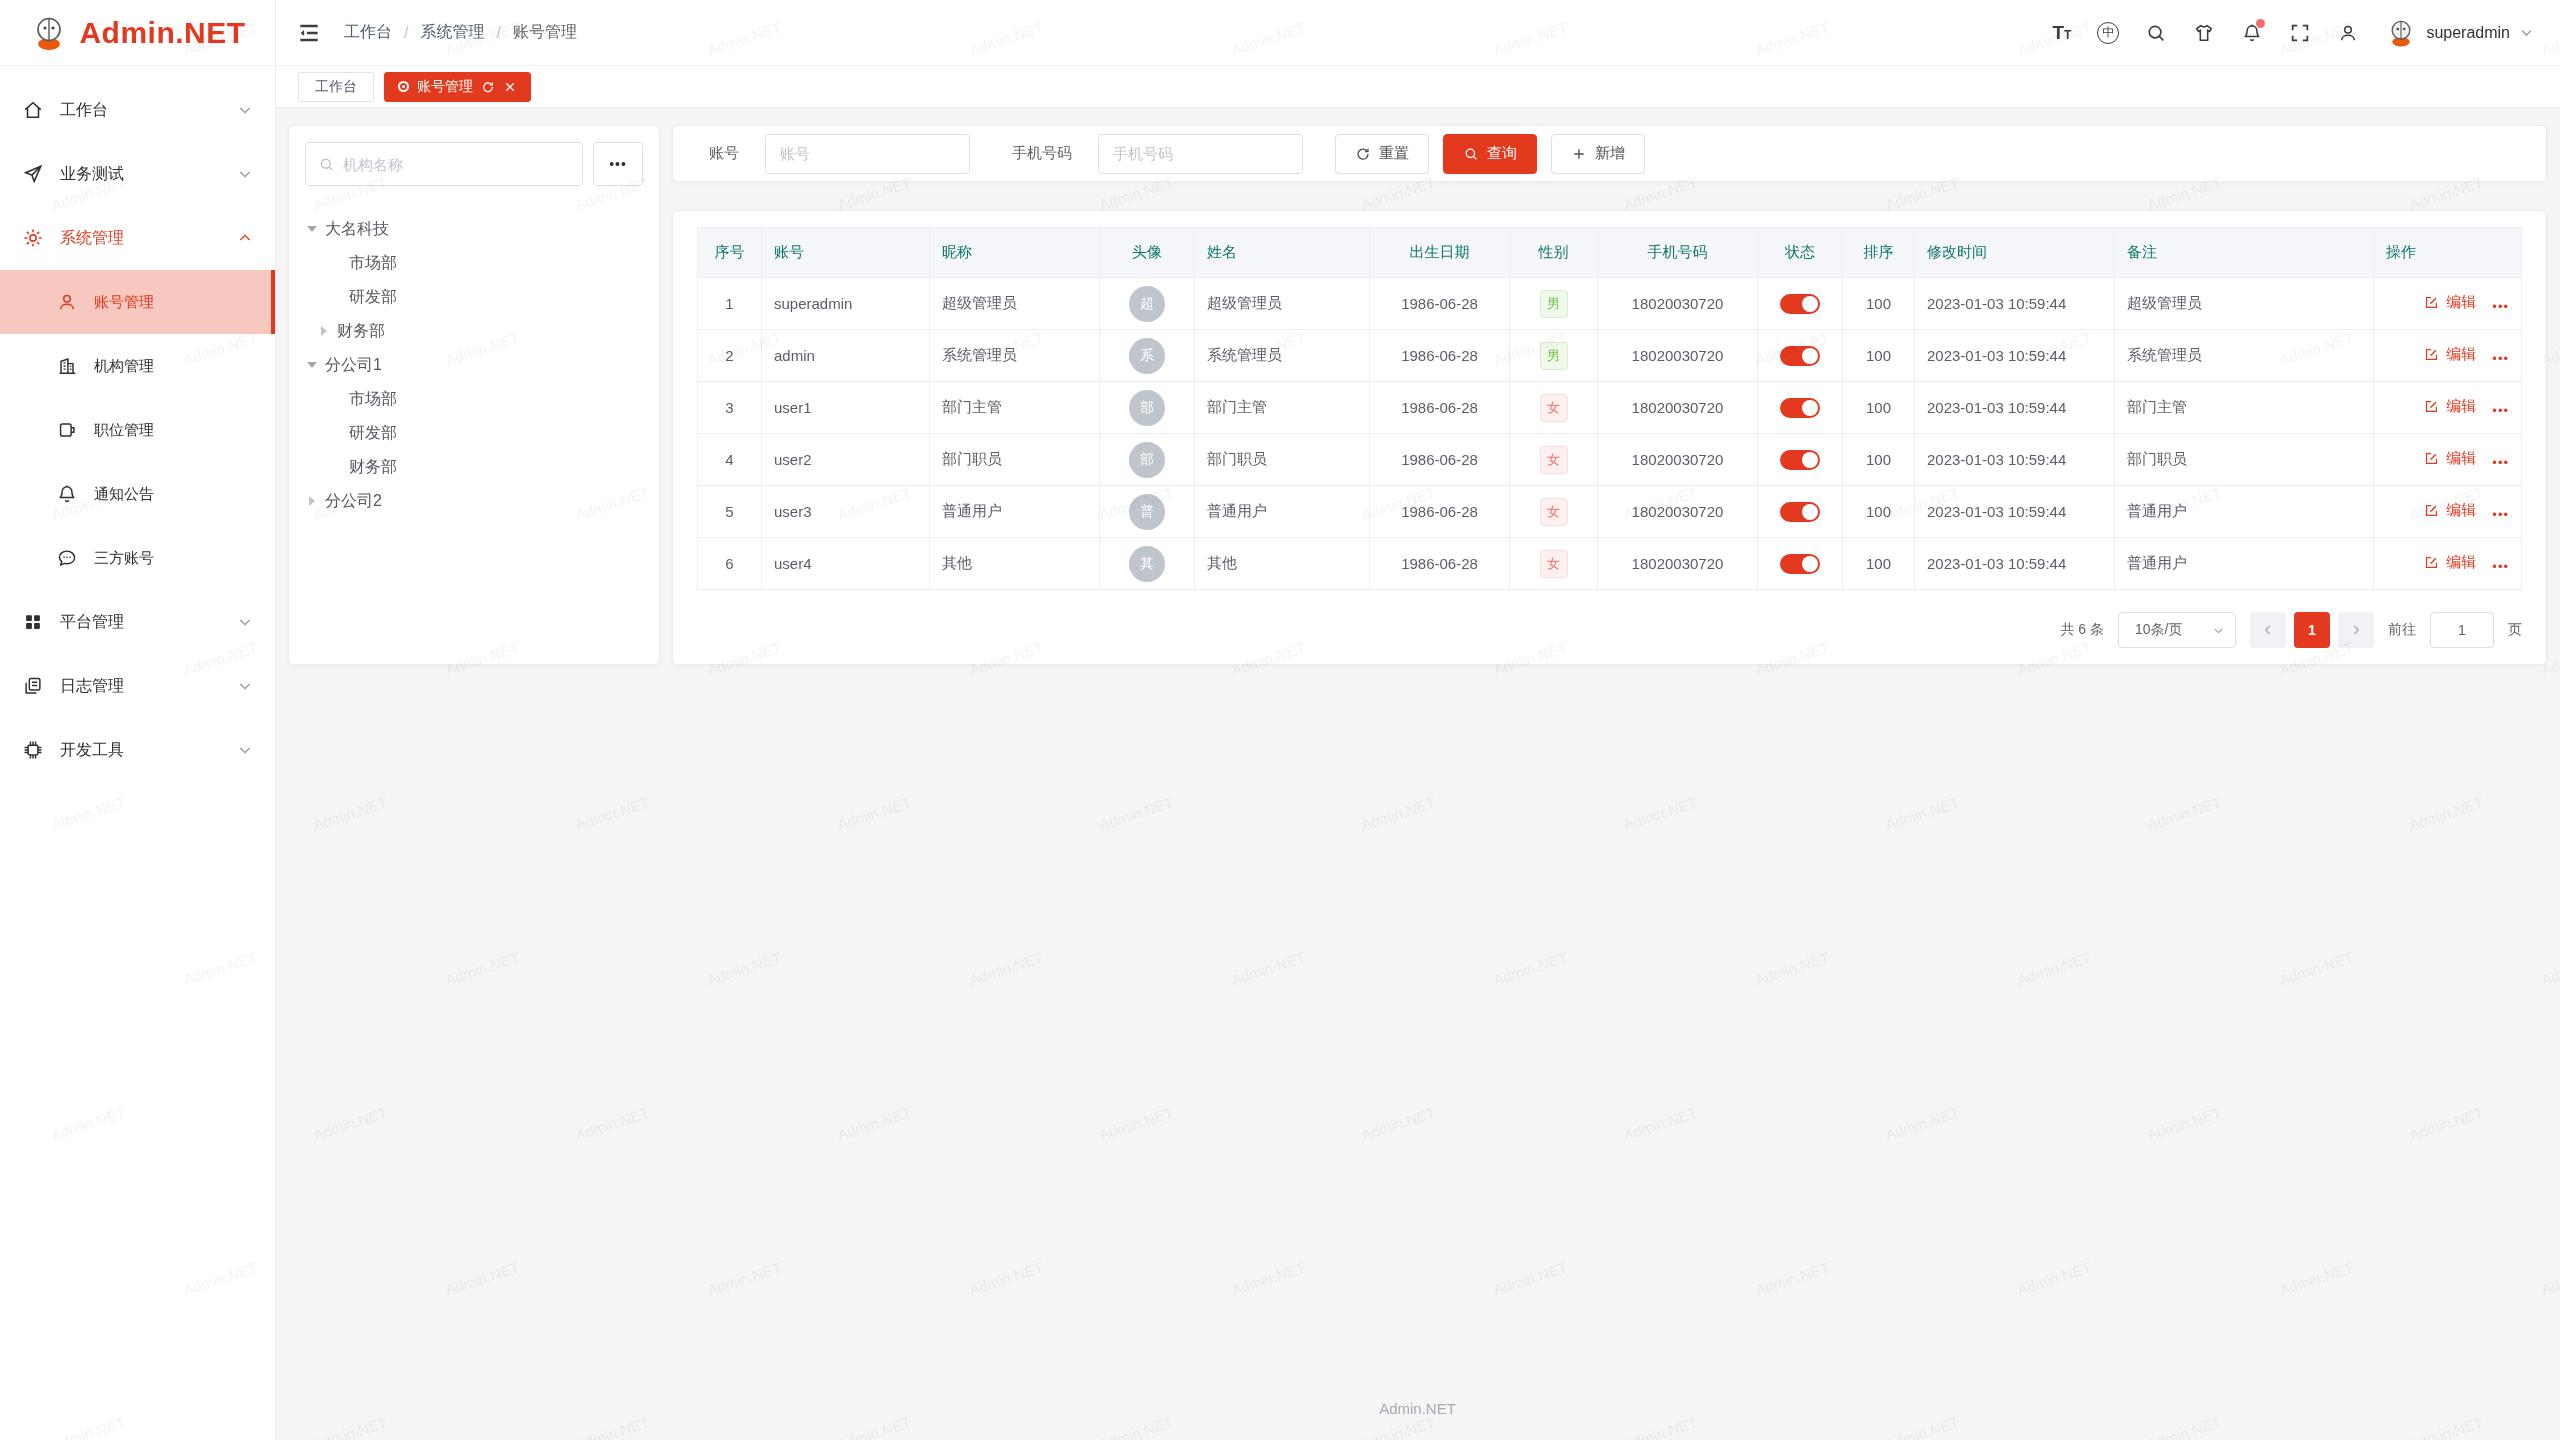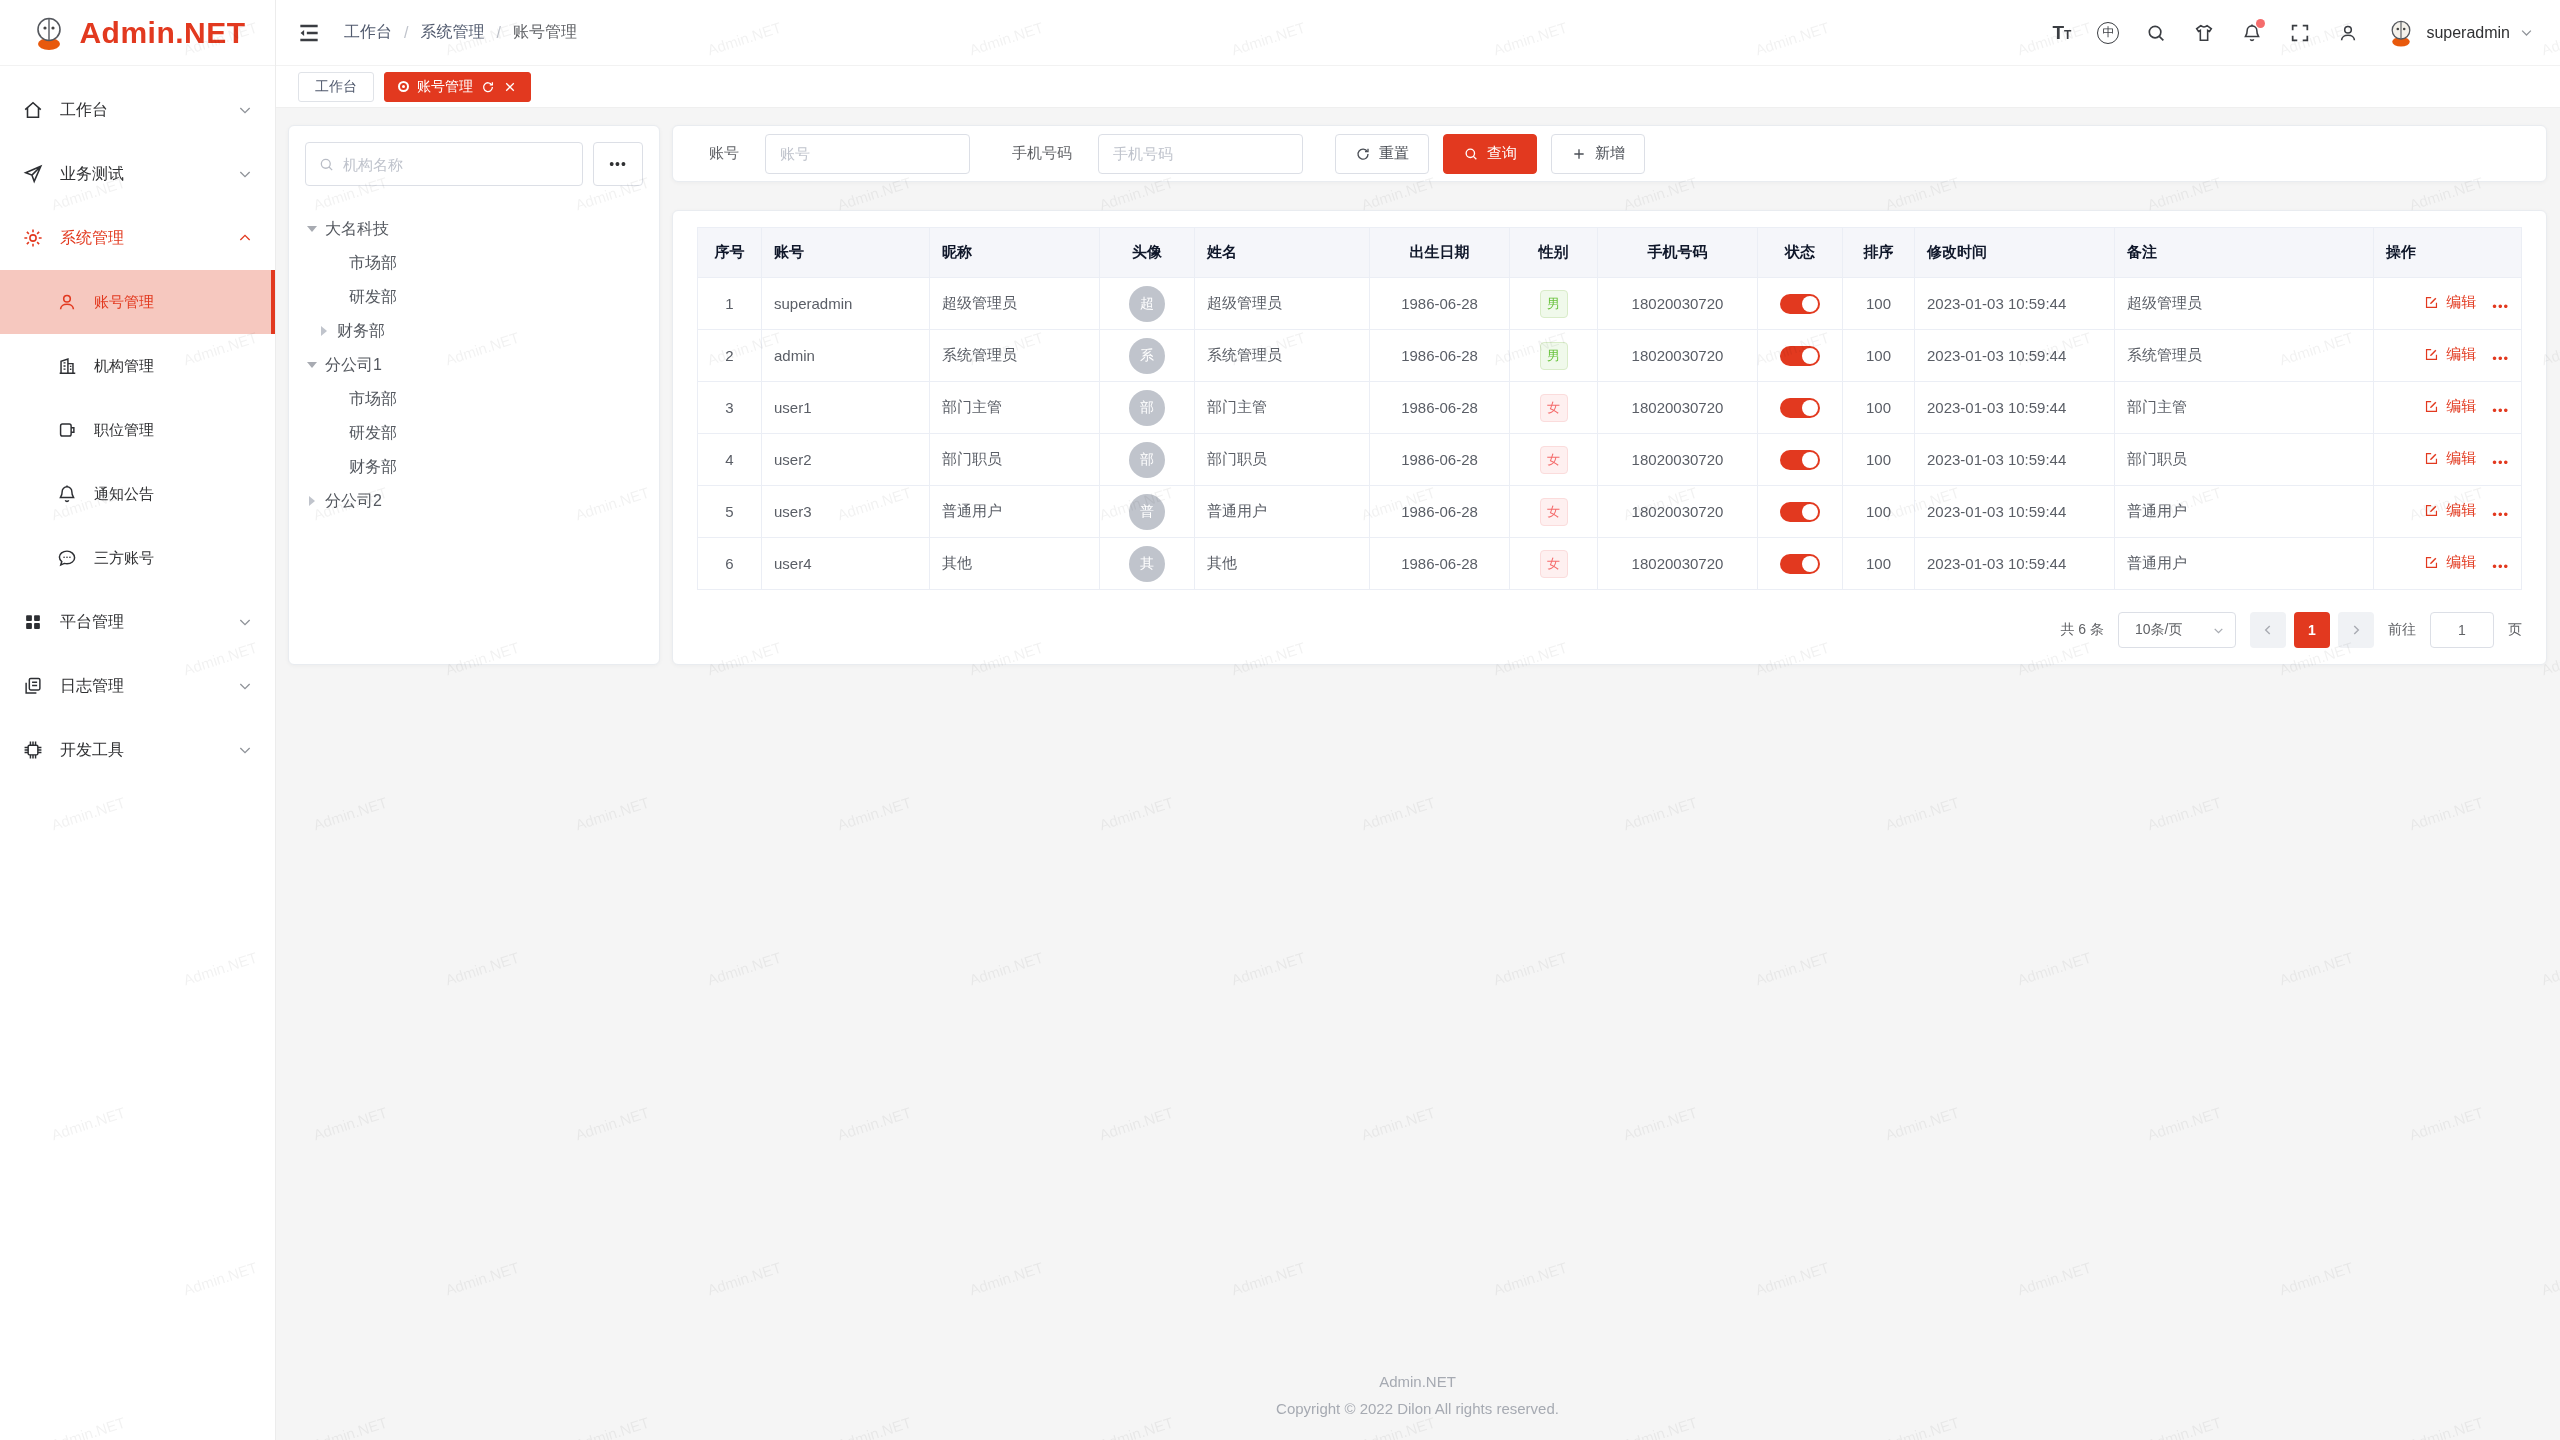--- a/index.html
+++ b/index.html
@@ -78,21 +78,21 @@
   .f-input { width:205px; height:40px; border:1px solid #dcdfe6; border-radius:4px; padding:0 14px; font-size:15px; color:#606266; outline:none; }
   .f-input::placeholder { color:#bfc3cc; }
   .btn { height:40px; border-radius:4px; display:flex; align-items:center; gap:8px; padding:0 19px; font-size:15px; cursor:pointer; border:1px solid #dcdfe6; background:#fff; color:#4a4e55; }
   .btn svg { width:16px; height:16px; }
   .btn.reset { margin-left:18px; }
   .btn.primary { background:#e2391f; border-color:#e2391f; color:#fff; }
 
   .table-card { flex:1; padding:16px 24px; display:flex; flex-direction:column; }
   table { width:100%; border-collapse:collapse; table-layout:fixed; }
   th, td { border:1px solid #ebeef5; font-weight:normal; font-size:15px; color:#5a5e66; padding:0 12px; overflow:hidden; white-space:nowrap; }
-  thead th { height:50px; background:#f5f6fa; color:#0f172a; font-weight:700; text-align:left; }
+  thead th { height:50px; background:#f5f6fa; color:#0f766e; font-weight:400; text-align:left; }
   tbody td { height:52px; background:#fff; }
   th.c, td.c { text-align:center; }
   .avatar { width:36px; height:36px; border-radius:50%; background:#c0c4cc; color:#fff; font-size:14px; display:inline-flex; align-items:center; justify-content:center; }
   .tag { display:inline-block; min-width:28px; height:28px; line-height:26px; padding:0 6px; border-radius:4px; font-size:13px; text-align:center; }
   .tag-male { color:#67c23a; background:#f0f9eb; border:1px solid #d9ecc9; }
   .tag-female { color:#f56c6c; background:#fef0f0; border:1px solid #fbdcdc; }
   .switch { width:40px; height:20px; border-radius:10px; background:#e2391f; position:relative; display:inline-block; vertical-align:middle; cursor:pointer; }
   .switch::after { content:''; position:absolute; top:2px; right:2px; width:16px; height:16px; border-radius:50%; background:#fff; }
   .op-cell { color:#e2391f;text-align:right; }
   .op-edit { display:inline-flex; align-items:center; gap:6px; color:#e2391f; cursor:pointer; }
@@ -606,21 +606,20 @@
               <input class="goto-input" value="1" style="">
               <span>页</span>
             </div>
           </div>
         </div>
       </div>
 
       <div class="spacer"></div>
       <footer class="page-footer">
         <div>Admin.NET</div>
-        <div>Copyright © 2022 Dilon All rights reserved.</div>
       </footer>
     </div>
   </div>
 </div>
 
 <div class="watermark" id="wm">
     <span style="left: 182px; top: 30px;">Admin.NET</span>
     <span style="left: 444px; top: 30px;">Admin.NET</span>
     <span style="left: 706px; top: 30px;">Admin.NET</span>
     <span style="left: 968px; top: 30px;">Admin.NET</span>

